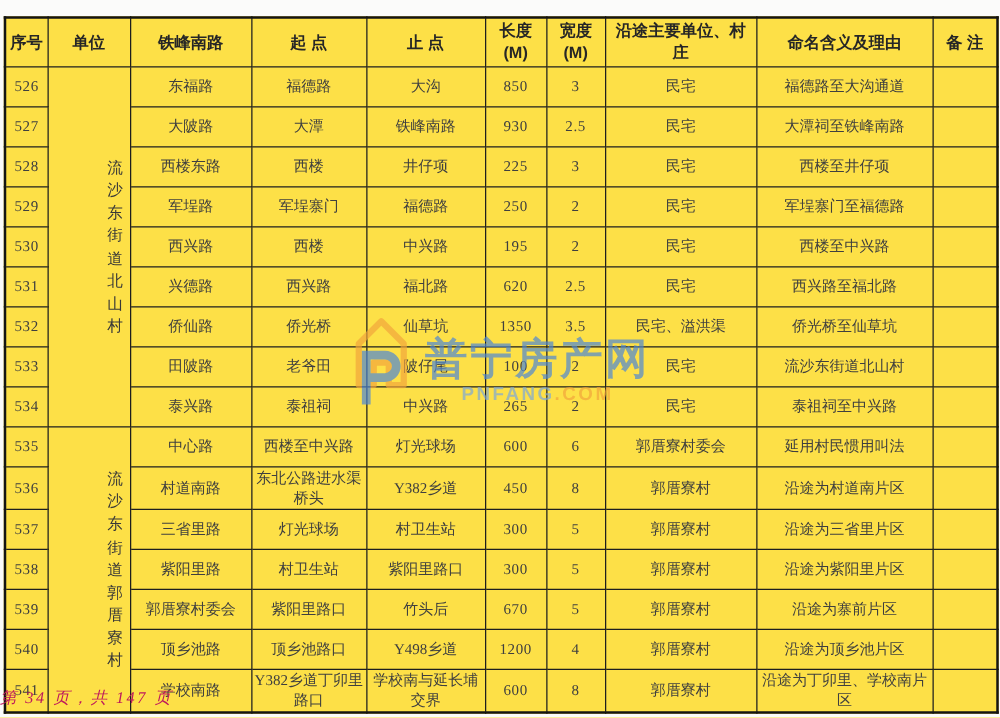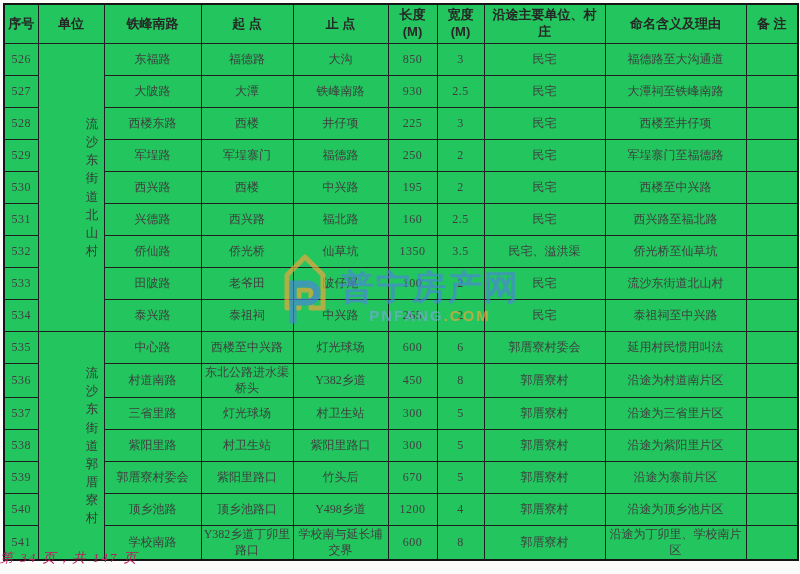--- a/index.html
+++ b/index.html
@@ -8,26 +8,26 @@
   body {
     width: 800px; height: 574px;
     background: #fbfbfa;
     position: relative;
     overflow: hidden;
     font-family: "Liberation Serif", "DejaVu Serif", serif;
   }
   
   table.road-table {
     position: absolute;
-    left: 3px; top: 3px;
+    left: 3px; top: 13px;
     width: 794px;
     border-collapse: collapse;
     table-layout: fixed;
     border: 2px solid #141414;
-    background: #22c55e;
+    background: #fde047;
   }
   .road-table th, .road-table td {
     border: 1px solid #1e1e1e;
     text-align: center;
     vertical-align: middle;
     padding: 1px 2px;
     overflow: hidden;
     line-height: 1.3;
   }
   .road-table th {
@@ -182,21 +182,21 @@
         <td class="cell-num">2</td>
         <td>民宅</td>
         <td>西楼至中兴路</td>
         <td></td>
       </tr>
       <tr>
         <td class="cell-num">531</td>
         <td>兴德路</td>
         <td>西兴路</td>
         <td>福北路</td>
-        <td class="cell-num">160</td>
+        <td class="cell-num">620</td>
         <td class="cell-num">2.5</td>
         <td>民宅</td>
         <td>西兴路至福北路</td>
         <td></td>
       </tr>
       <tr>
         <td class="cell-num">532</td>
         <td>侨仙路</td>
         <td>侨光桥</td>
         <td>仙草坑</td>

